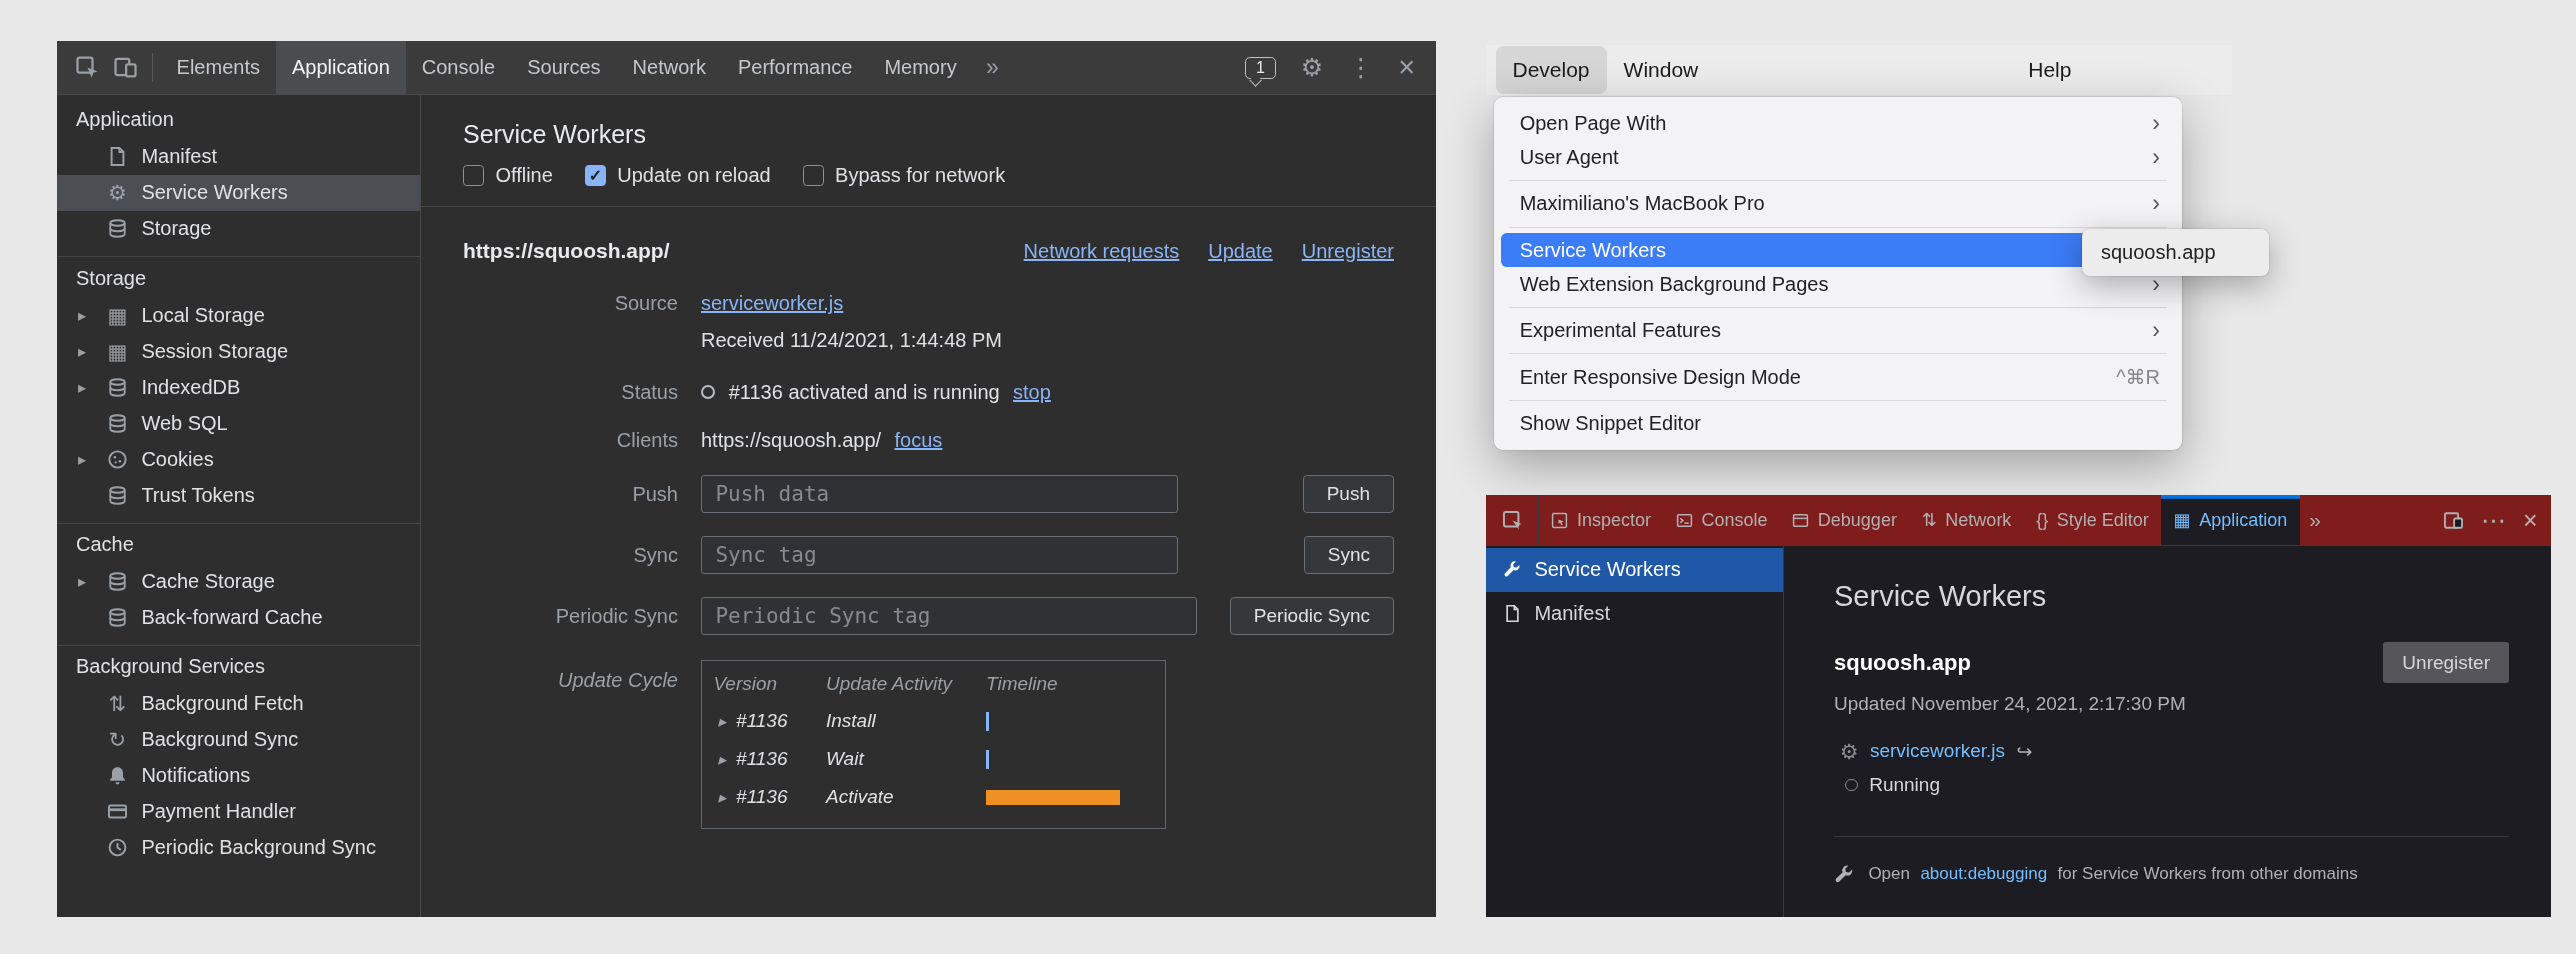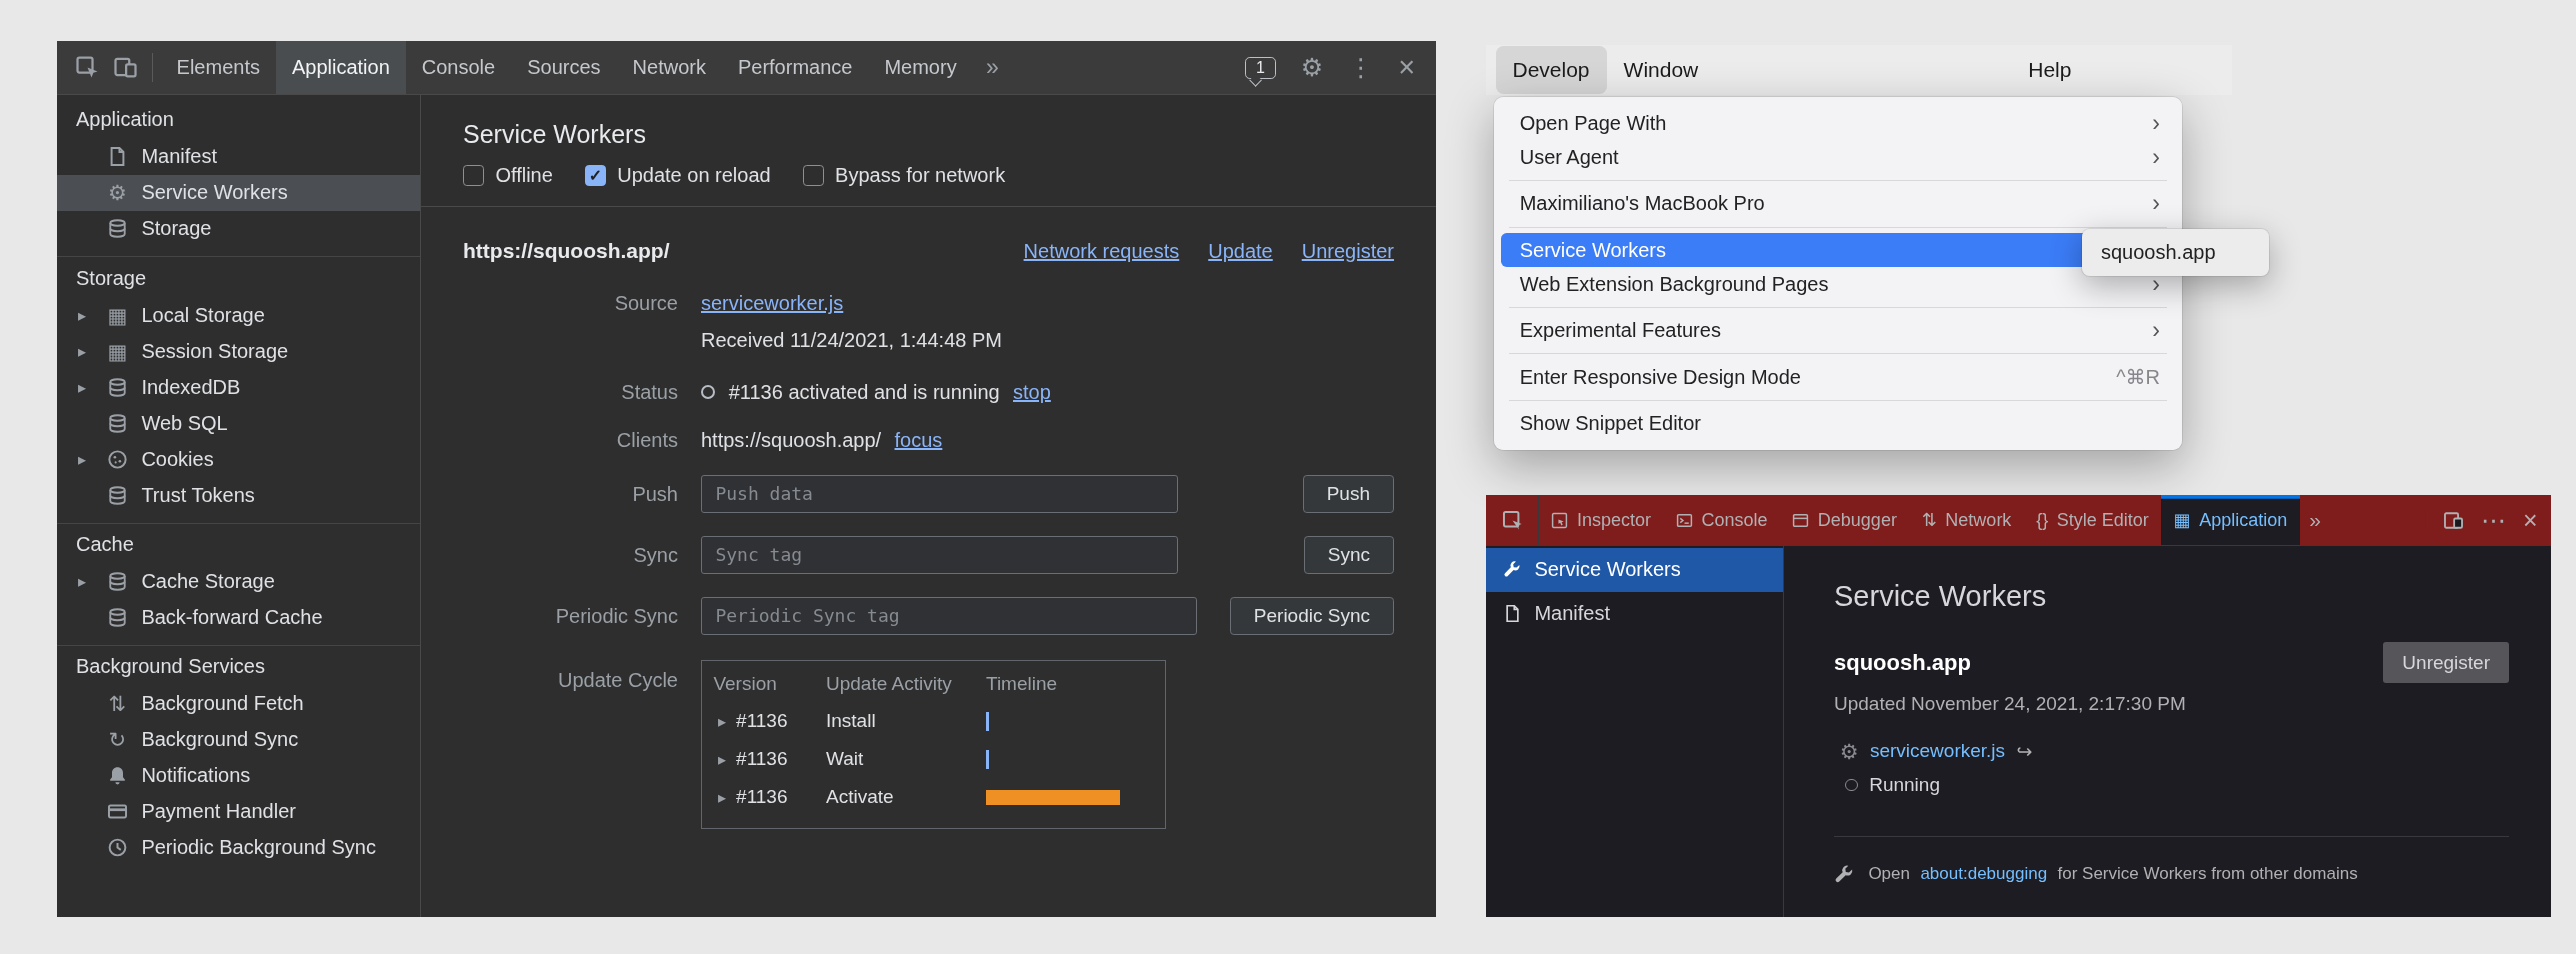--- a/index.html
+++ b/index.html
@@ -38,25 +38,25 @@
   .cr-cb{display:flex;align-items:center;gap:11.4px;font-size:20px;color:#dfe1e5;cursor:default;}
   .cr-box{width:21px;height:21px;flex:none;border:1.9px solid #8b9097;border-radius:3.8px;box-sizing:border-box;}
   .cr-box.checked{background:#8ab4f8;border-color:#8ab4f8;display:flex;align-items:center;justify-content:center;}
   .cr-box.checked::after{content:"✓";font-size:16px;font-weight:bold;color:#202124;}
   .cr-hdiv{height:1px;background:#494949;margin:19px -42px 0 -42px;}
   .cr-origin{display:flex;align-items:center;margin-top:32px;}
   .cr-origin-url{font-size:21px;font-weight:bold;color:#e8eaed;}
   .cr-origin-links{margin-left:auto;display:flex;gap:29px;}
   .cr-link{color:#8ab4f8;text-decoration:underline;font-size:20px;cursor:pointer;}
   .cr-drow{display:flex;align-items:center;}
-  .cr-drow.top{align-items:flex-start;}
+  .cr-drow.top{align-items:flex-start;font-style:italic;}
   .cr-lbl{width:215px;flex:none;text-align:right;margin-right:23px;color:#9aa0a6;font-size:20px;}
   .cr-val{flex:1;display:flex;align-items:center;gap:13.4px;font-size:20px;color:#dfe1e5;min-width:0;}
   .cr-ring{width:14.3px;height:14.3px;flex:none;border-radius:50%;border:2.9px solid #b7bdc4;box-sizing:border-box;}
-  .cr-inp{height:38px;box-sizing:border-box;background:#303134;border:1px solid #6a6f76;border-radius:2.9px;color:#c8ccd1;font-family:"DejaVu Sans Mono", monospace;font-size:18px;padding:0 13.4px;outline:none;}
+  .cr-inp{height:38px;box-sizing:border-box;background:#303134;border:1px solid #6a6f76;border-radius:2.9px;color:#c8ccd1;font-family:"DejaVu Sans Mono", monospace;font-size:21px;padding:0 13.4px;outline:none;}
   .cr-inp::placeholder{color:#868b91;}
   .cr-btn{height:38px;box-sizing:border-box;background:#35383b;border:1px solid #6a6f76;border-radius:3.8px;color:#dfe1e5;font-size:19px;padding:0 23px;margin-left:auto;cursor:pointer;font-family:"Liberation Sans", sans-serif;}
   .cr-table{width:465px;box-sizing:border-box;border:1px solid #60666c;padding:5.7px 0 11.4px;font-size:19px;}
   .cr-trow{display:flex;align-items:center;height:38px;}
   .cr-trow.hdr{color:#9aa0a6;height:36px;}
   .cr-tc1{width:124px;flex:none;padding-left:11.4px;display:flex;align-items:center;gap:5.7px;box-sizing:border-box;}
   .cr-tc2{width:160px;flex:none;}
   .cr-tc3{flex:1;display:flex;align-items:center;}
   .cr-tick{width:2.9px;height:19px;background:#8ab4f8;}
   .cr-abar{width:134px;height:15.3px;background:#ef9025;}

